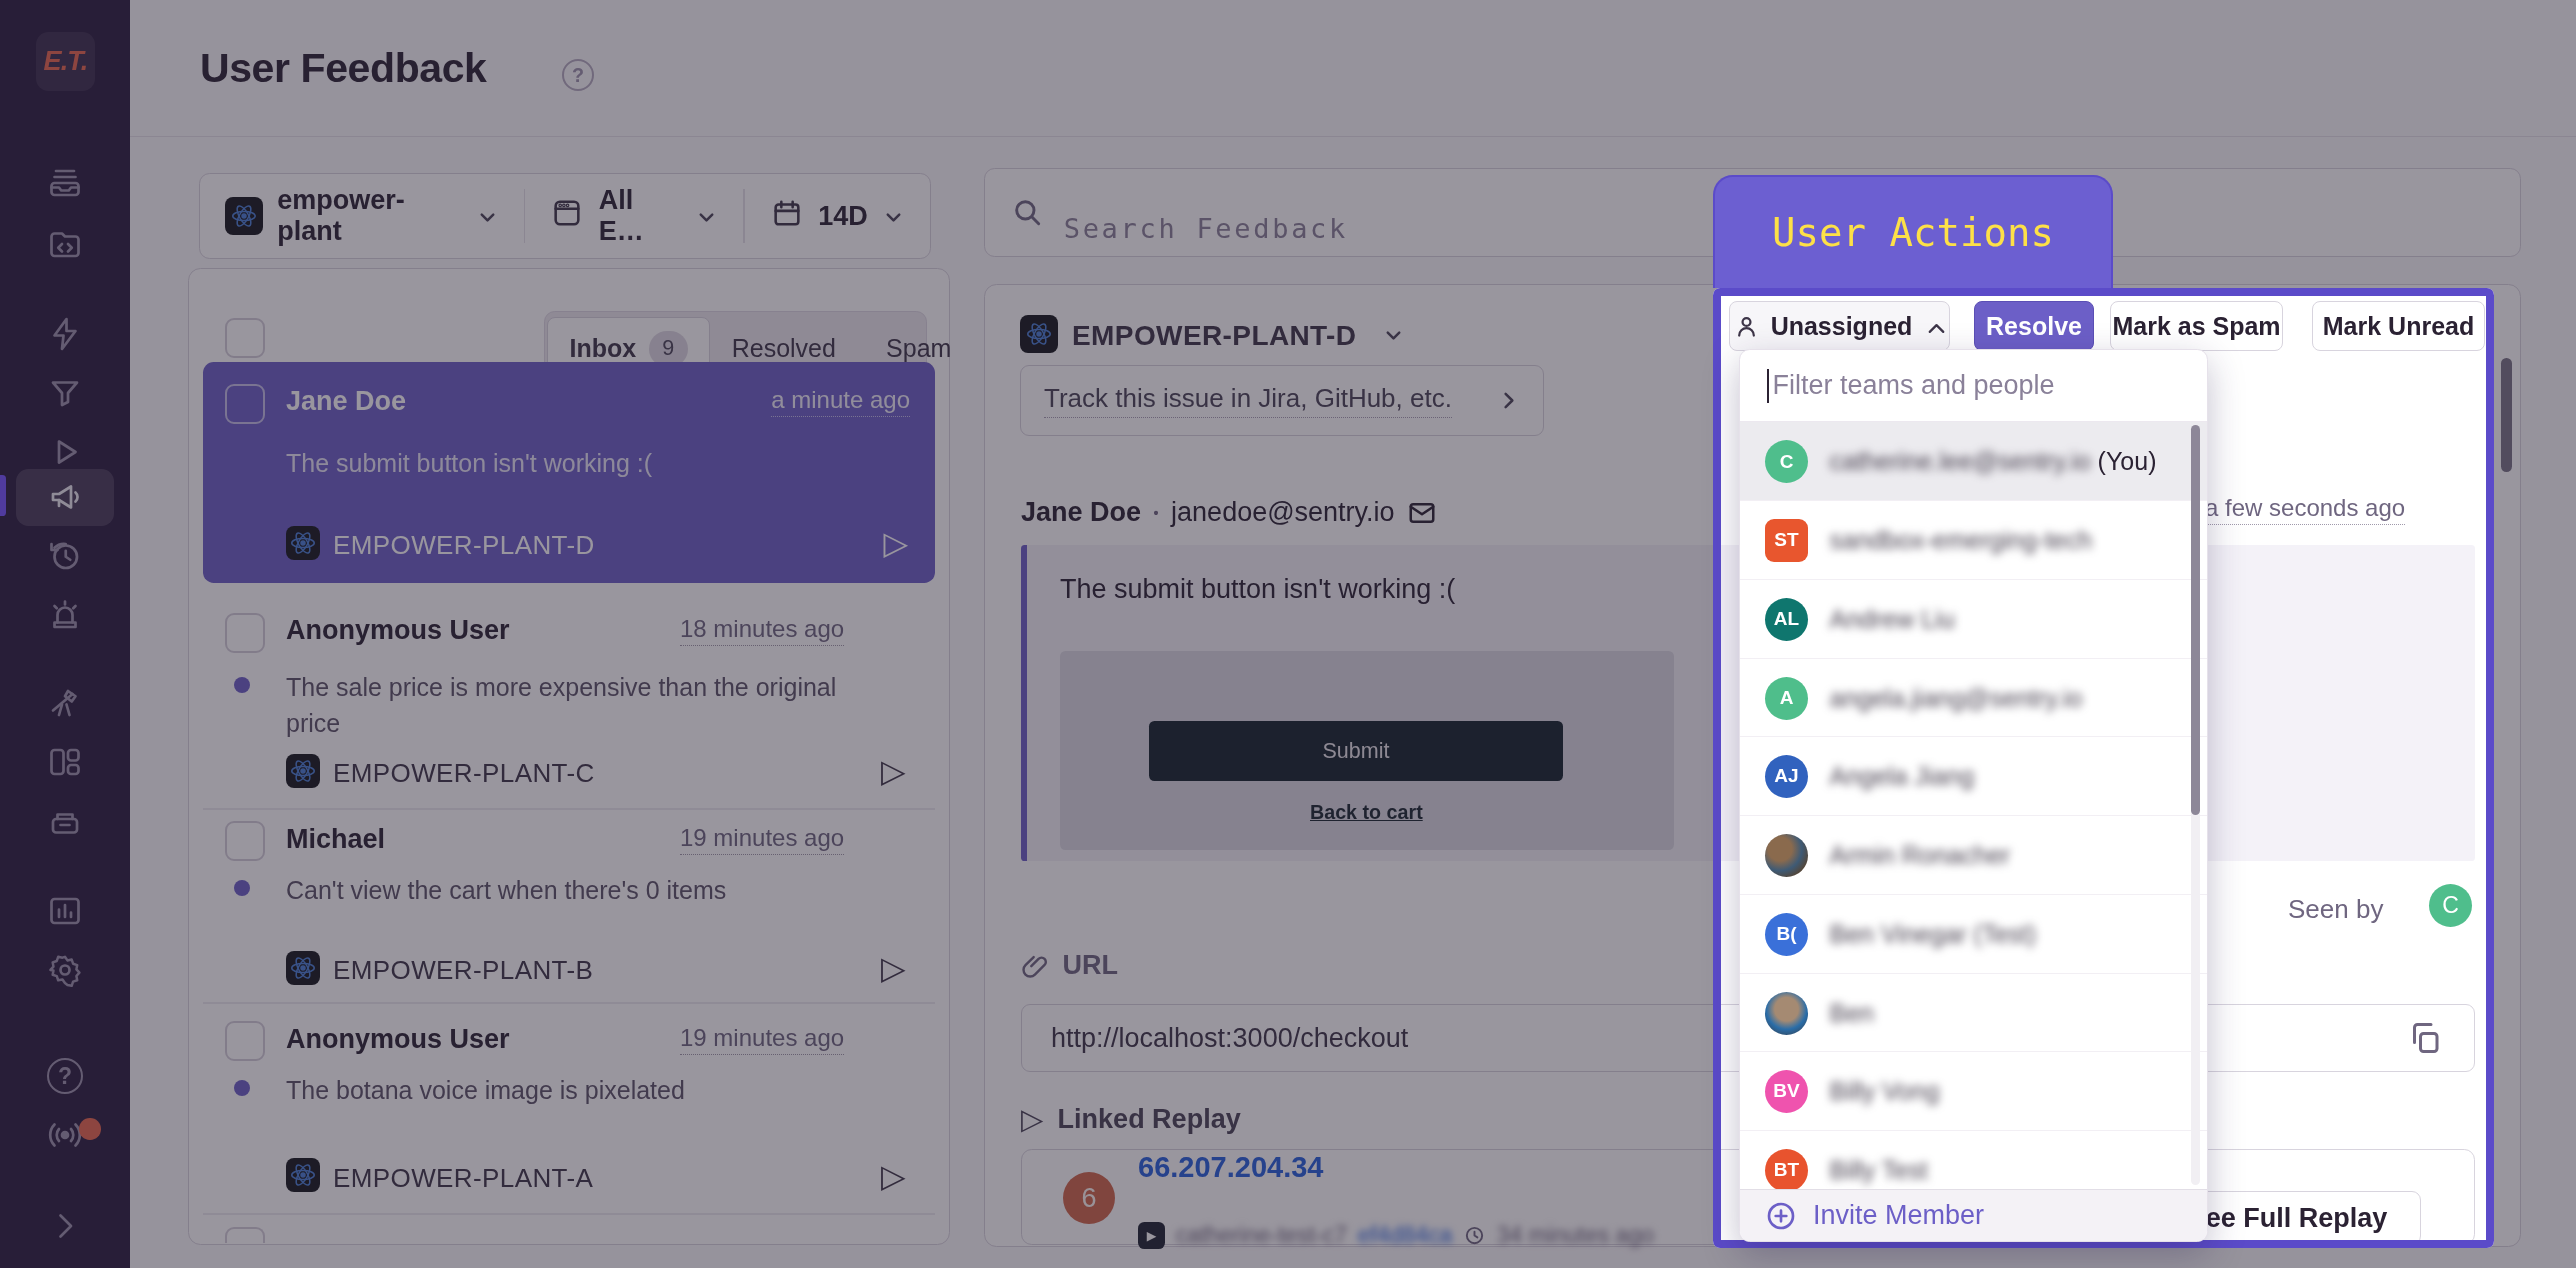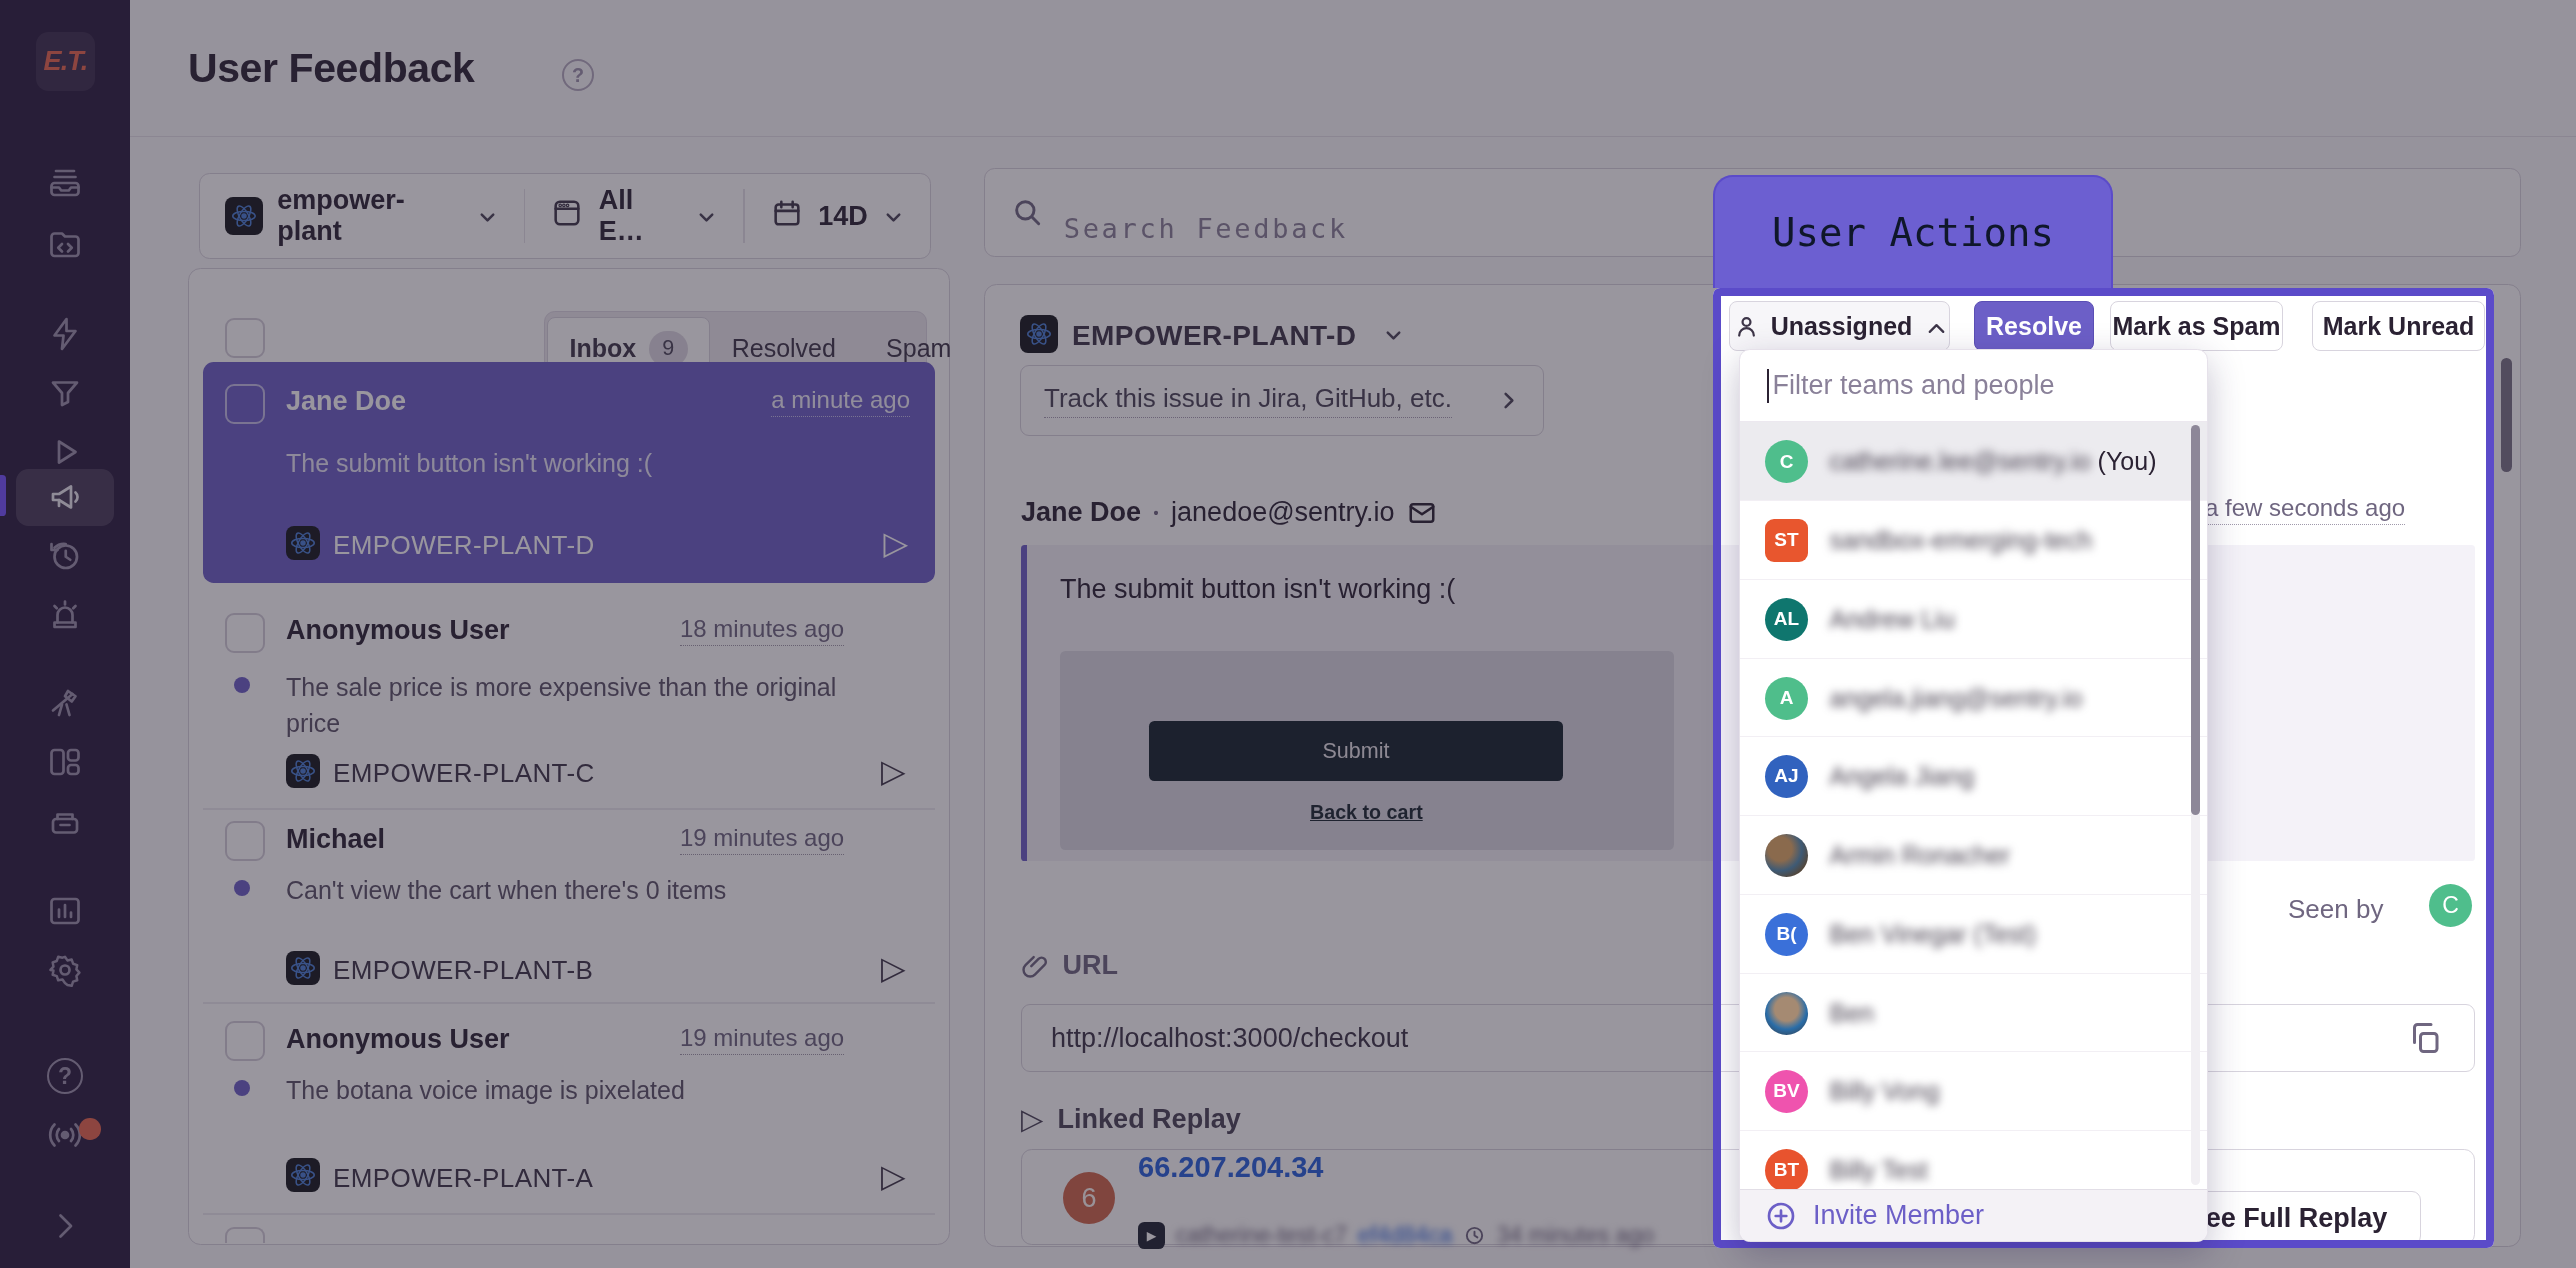--- a/index.html
+++ b/index.html
@@ -14,21 +14,21 @@
           color:#E8674E; font-weight:bold; font-style:italic; font-size:27px; display:flex; align-items:center; justify-content:center; letter-spacing:-0.9px;}
   .side-ic { left:47px; width:36px; height:36px; color:#9C92AC; display:flex; align-items:center; justify-content:center;}
   .side-ic svg { width:36px; height:36px; stroke:#9C92AC; fill:none; stroke-width:1.8; stroke-linecap:round; stroke-linejoin:round;}
   .side-active-bg { left:16px; top:469px; width:98px; height:57px; border-radius:12.5px; background:rgba(255,255,255,0.14); }
   .side-active-bar { left:0; top:475px; width:6.3px; height:41px; border-radius:0 3.6px 3.6px 0; background:#7553FF; }
   .side-ic.active svg { stroke:#EDEAF2; }
   .q-circle { width:36px; height:36px; border:2.7px solid #9C92AC; border-radius:50%; color:#9C92AC; font-size:23px; font-weight:bold; display:flex; align-items:center; justify-content:center;}
   .orange-dot { left:79px; top:1118px; width:21.5px; height:21.5px; border-radius:50%; background:#E8674E; }
 
   
-  .page-title { left:188px; top:45px; font-size:41px; font-weight:800; color:#2B2233; letter-spacing:-0.4px;}
+  .page-title { left:200px; top:45px; font-size:41px; font-weight:800; color:#2B2233; letter-spacing:-0.4px;}
   .help-circle { left:562px; top:59px; width:32px; height:32px; border:2.7px solid #B3ABBF; border-radius:50%; color:#9C92AC; font-size:19.7px; font-weight:bold; display:flex; align-items:center; justify-content:center;}
   .header-divider { left:130px; top:136px; width:2446px; height:0.9px; background:#E5E1E8; }
 
   
   .filterbar { left:199px; top:173px; width:732px; height:86px; background:#FFFFFF; border:1.8px solid #D8D4DE; border-radius:10.7px; display:flex; align-items:center;}
   .fseg { height:100%; display:flex; align-items:center; gap:14.3px; padding:0 25px; font-size:27px; font-weight:bold; color:#2B2233;}
   .fdiv { width:1.8px; height:54px; background:#E5E1E8; }
   .chev { width:23px; height:23px; }
   .chev svg { width:23px; height:23px; stroke:#4A4458; fill:none; stroke-width:2.6; stroke-linecap:round; stroke-linejoin:round;}
   .icon24 svg { stroke:#3D3548; fill:none; stroke-width:1.8; stroke-linecap:round; stroke-linejoin:round;}
@@ -97,21 +97,21 @@
   
   .act-btn { top:301px; height:50px; border-radius:8px; display:flex; align-items:center; justify-content:center; gap:10.7px; font-size:25px; font-weight:bold; color:#2B2233; background:#FFFFFF; border:1.8px solid #D8D4DE;}
   .act-btn svg { width:27px; height:27px; stroke:#3D3548; fill:none; stroke-width:2; stroke-linecap:round; stroke-linejoin:round;}
   .act-unassigned { left:1729px; width:221px; background:#F7F6F9;}
   .act-resolve { left:1974px; width:120px; background:#6C5FC7; border-color:#5B4FB5; color:#FFFFFF;}
 
   
   .spot-hole { position:absolute; left:1713px; top:288px; width:781px; height:960px; border:8px solid #5B4BC9; border-radius:7.2px;
                box-shadow:0 0 0 3578px rgba(38,32,48,0.47); z-index:50; pointer-events:none;}
   .ua-tab { position:absolute; left:1713px; top:175px; width:400px; height:113px; background:#6C5FD1; border:2.7px solid #5B4BC9; border-bottom:none;
-            border-radius:19.7px 19.7px 0 0; z-index:60; display:flex; align-items:center; justify-content:center; color:#0f172a; font-size:39px;}
+            border-radius:19.7px 19.7px 0 0; z-index:60; display:flex; align-items:center; justify-content:center; color:#fde047; font-size:39px;}
 
   
   .dropdown { position:absolute; left:1739px; top:349px; width:469px; height:893px; background:#FFFFFF; border:0.9px solid #E6E1EA; border-radius:10.7px;
               box-shadow:0 12.5px 36px rgba(40,30,80,0.28); z-index:70; overflow:hidden;}
   .dd-input { height:72px; border-bottom:1.8px solid #ECE8EF; display:flex; align-items:center; padding:0 27px; gap:3.6px;}
   .dd-caret { width:1.8px; height:34px; background:#2B2233;}
   .dd-ph { font-size:27px; color:#8A8199;}
   .dd-row { position:absolute; left:0; width:469px; height:79px; display:flex; align-items:center; gap:21.5px; padding:0 25px; border-top:1.8px solid #F2EFF4; background:#FFFFFF;}
   .dd-row.hl { background:#ECEBEF;}
   .dd-av { width:43px; height:43px; border-radius:50%; color:#FFFFFF; font-size:19px; font-weight:bold; display:flex; align-items:center; justify-content:center; flex:none; overflow:hidden;}

